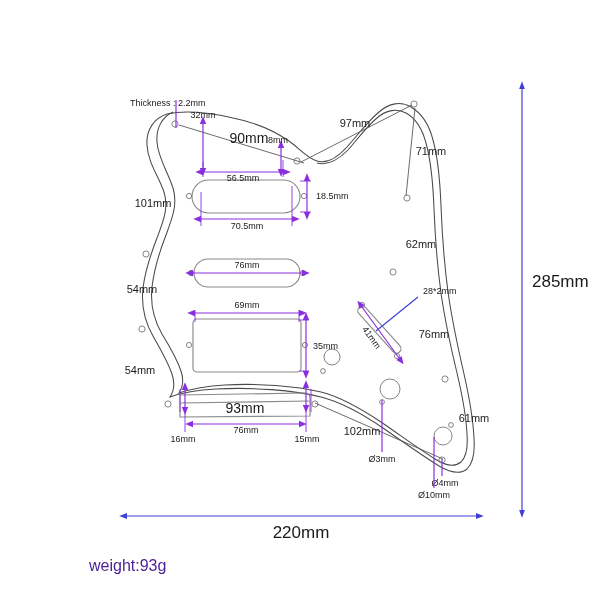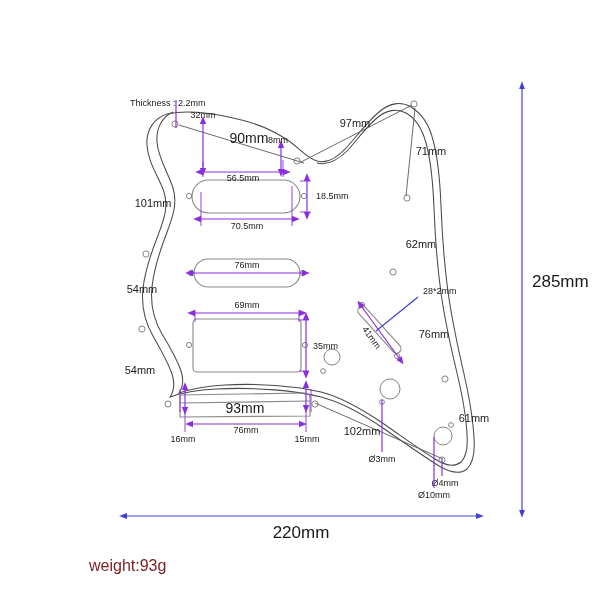--- a/index.html
+++ b/index.html
@@ -71,21 +71,21 @@
   }
   .t-sm { font-size: 9px; }
   .t-md { font-size: 11px; }
   .t-lg { font-size: 14px; }
   .t-xxl { font-size: 17px; }
   .weight-label {
     position: absolute;
     left: 78px;
     top: 557px;
     font-size: 16px;
-    color: #7f1d1d;
+    color: #4c1d95;
     font-family: "Liberation Sans", sans-serif;
     white-space: nowrap;
   }
 </style>
 </head>
 <body>
 
 <div id="sheet">
 
   <svg id="drawing" viewBox="0 0 600 600">

